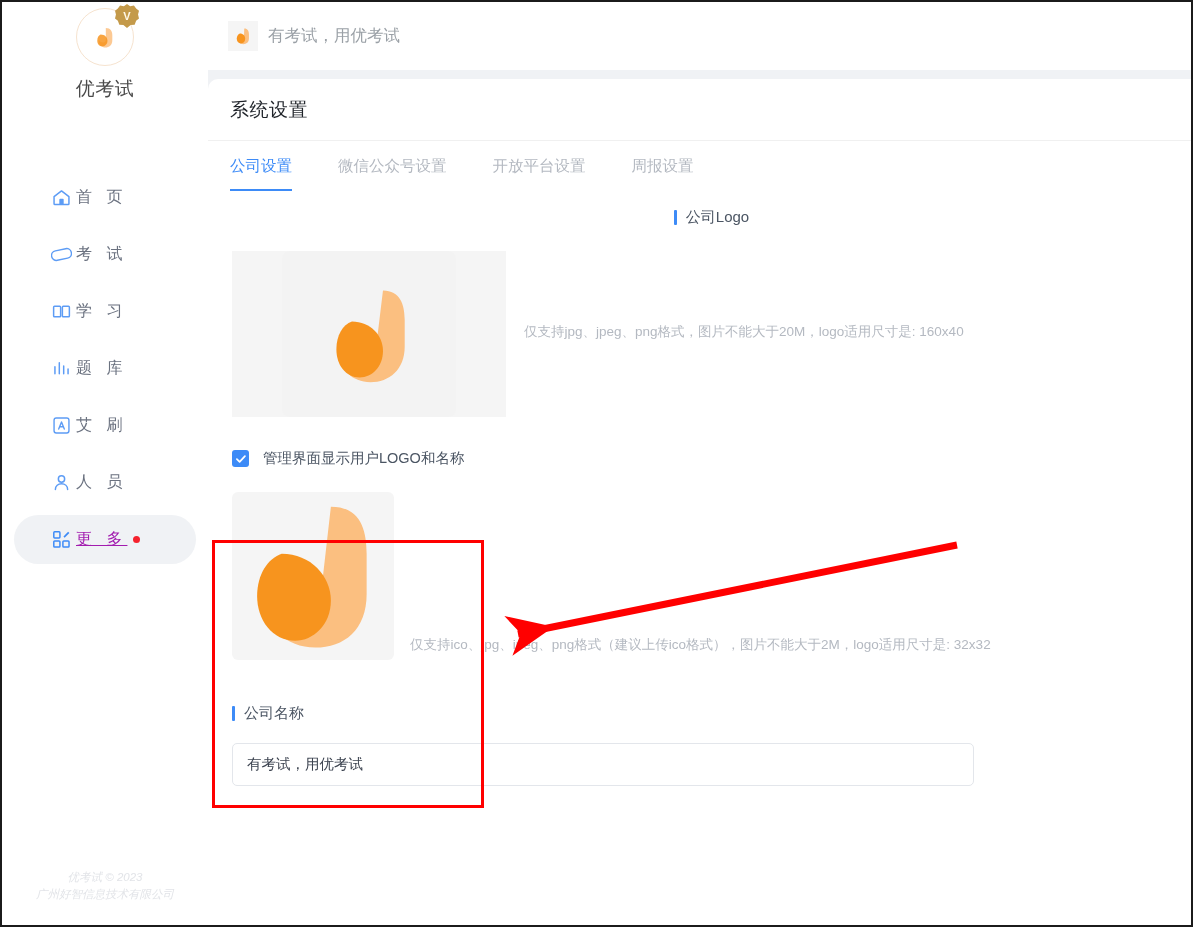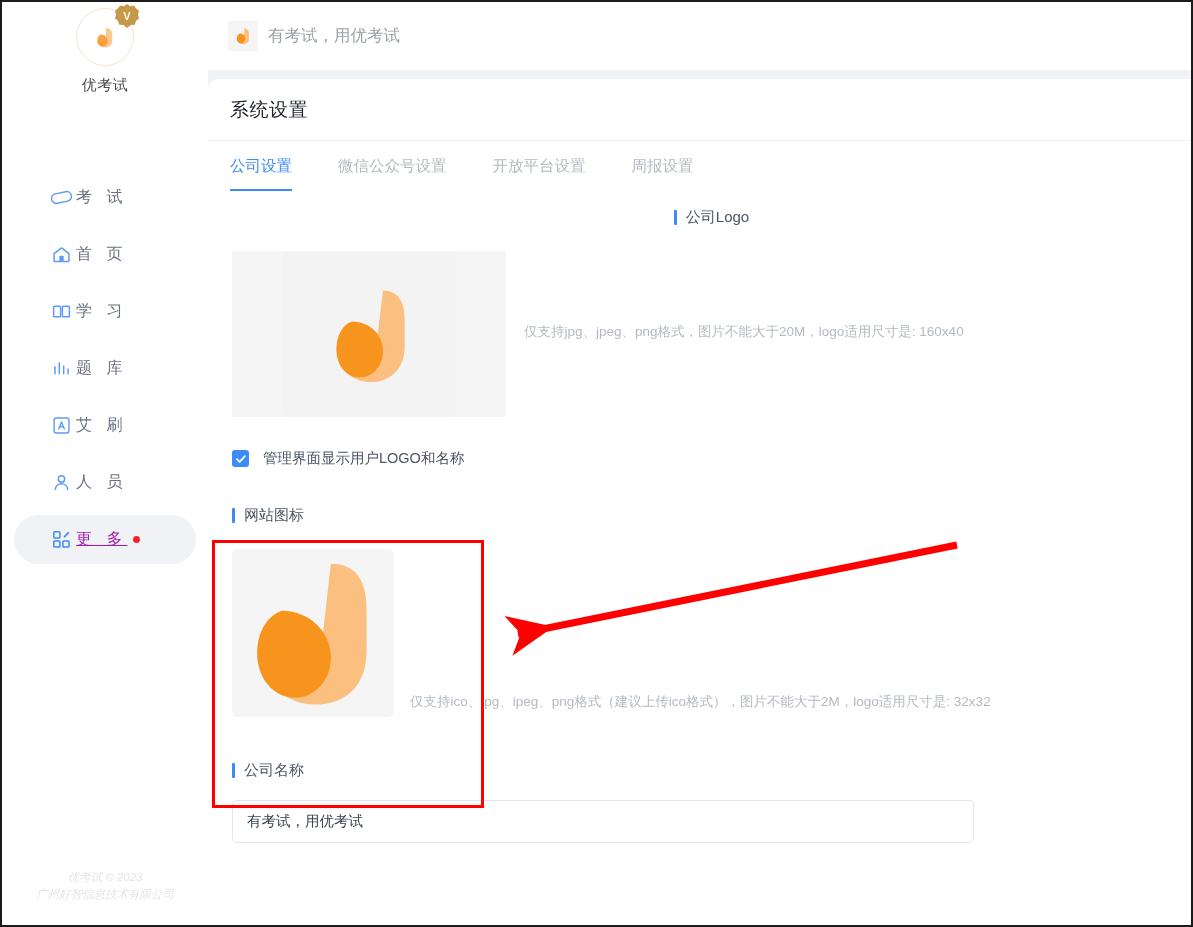--- a/index.html
+++ b/index.html
@@ -47,21 +47,21 @@
     font-size: 11px; font-weight: bold; color: #fff8e6;
     background: #c49a4a;
     clip-path: polygon(50% 0%, 63% 9%, 79% 6%, 88% 19%, 100% 28%,
                        96% 44%, 100% 60%, 88% 70%, 82% 86%,
                        65% 88%, 50% 100%, 35% 88%, 18% 86%,
                        12% 70%, 0% 60%, 4% 44%, 0% 28%, 12% 19%,
                        21% 6%, 37% 9%);
   }
   .brand-name {
     margin-top: 10px;
-    font-size: 15px; color: #4a4a4a; letter-spacing: .5px;
+    font-size: 19px; color: #4a4a4a; letter-spacing: .5px;
   }
   #nav {
     position: absolute; left: 0; top: 163px; width: 206px;
   }
   .nav-item {
     position: relative;
     display: flex; align-items: center;
     height: 49px;
     margin: 8px 12px;
     padding-left: 46px;
@@ -228,34 +228,34 @@
         </div>
       </div>
       <div class="brand-name">优考试</div>
     </div>
 
     <nav id="nav">
 
       <div class="nav-item">
         <span class="nav-ico">
           <svg width="21" height="21" viewBox="0 0 24 24" fill="none" stroke="#5d9cf5" stroke-width="1.7" stroke-linejoin="round">
-            <path d="M7.5 6.5 H18 a2.5 2.5 0 0 1 0 11 H6 a2.5 2.5 0 0 1 0-11 Z" transform="rotate(-12 12 12)"></path>
-          </svg>
-        </span>
-        <span class="nav-label">考 试</span>
-      </div>
-
-      <div class="nav-item">
-        <span class="nav-ico">
-          <svg width="21" height="21" viewBox="0 0 24 24" fill="none" stroke="#5d9cf5" stroke-width="1.7" stroke-linejoin="round">
             <path d="M3.5 11 L12 4.5 L20.5 11 V19 a1 1 0 0 1-1 1 H4.5 a1 1 0 0 1-1-1 Z"></path>
             <rect x="9.5" y="13.5" width="5" height="6.5" rx="1" fill="#5d9cf5" stroke="none"></rect>
           </svg>
         </span>
         <span class="nav-label">首 页</span>
+      </div>
+
+      <div class="nav-item">
+        <span class="nav-ico">
+          <svg width="21" height="21" viewBox="0 0 24 24" fill="none" stroke="#5d9cf5" stroke-width="1.7" stroke-linejoin="round">
+            <path d="M7.5 6.5 H18 a2.5 2.5 0 0 1 0 11 H6 a2.5 2.5 0 0 1 0-11 Z" transform="rotate(-12 12 12)"></path>
+          </svg>
+        </span>
+        <span class="nav-label">考 试</span>
       </div>
 
       <div class="nav-item">
         <span class="nav-ico">
           <svg width="21" height="21" viewBox="0 0 24 24" fill="none" stroke="#5d9cf5" stroke-width="1.7" stroke-linejoin="round">
             <rect x="3" y="6" width="8" height="12" rx="1"></rect>
             <rect x="13" y="6" width="8" height="12" rx="1"></rect>
           </svg>
         </span>
         <span class="nav-label">学 习</span>
@@ -361,24 +361,20 @@
 
     <div class="cb-row" style="margin-top:32px; padding-left:24px;">
       <span class="cb">
         <svg width="12" height="12" viewBox="0 0 14 14">
           <path d="M2.2 7.2 L5.4 10.4 L11.6 3.6" fill="none" stroke="#ffffff" stroke-width="2" stroke-linecap="round" stroke-linejoin="round"></path>
         </svg>
       </span>
       <span class="cb-label">管理界面显示用户LOGO和名称</span>
     </div>
 
-    <div class="sec-head" style="margin-top:38px;">
-      <span class="sec-bar"></span>
-      <span class="sec-title">网站图标</span>
-    </div>
 
     <div style="position:relative; margin-top:24px; padding-left:24px; display:flex; align-items:flex-end;">
       <div class="img-box" style="width:162px; height:168px; border-radius:6px;">
         <svg width="148" height="152" viewBox="0 0 64 68">
           <path d="M40 3 C53 3 56 13 56 24 L56 42 C56 58 46 66 33 66 C20 66 10 57 10 44 L10 38 C20 53 36 51 36 38 Z" fill="#fbbf80"></path>
           <path d="M18 24 C31 24 40 34 40 45 C40 56 32 63 24 63 C14 63 7 54 7 43 C7 33 12 26 18 24 Z" fill="#f7941e"></path>
         </svg>
       </div>
       <div class="hint" style="margin-left:16px; margin-bottom:6px;">仅支持ico、jpg、ipeg、png格式（建议上传ico格式），图片不能大于2M，logo适用尺寸是: 32x32</div>
     </div>

